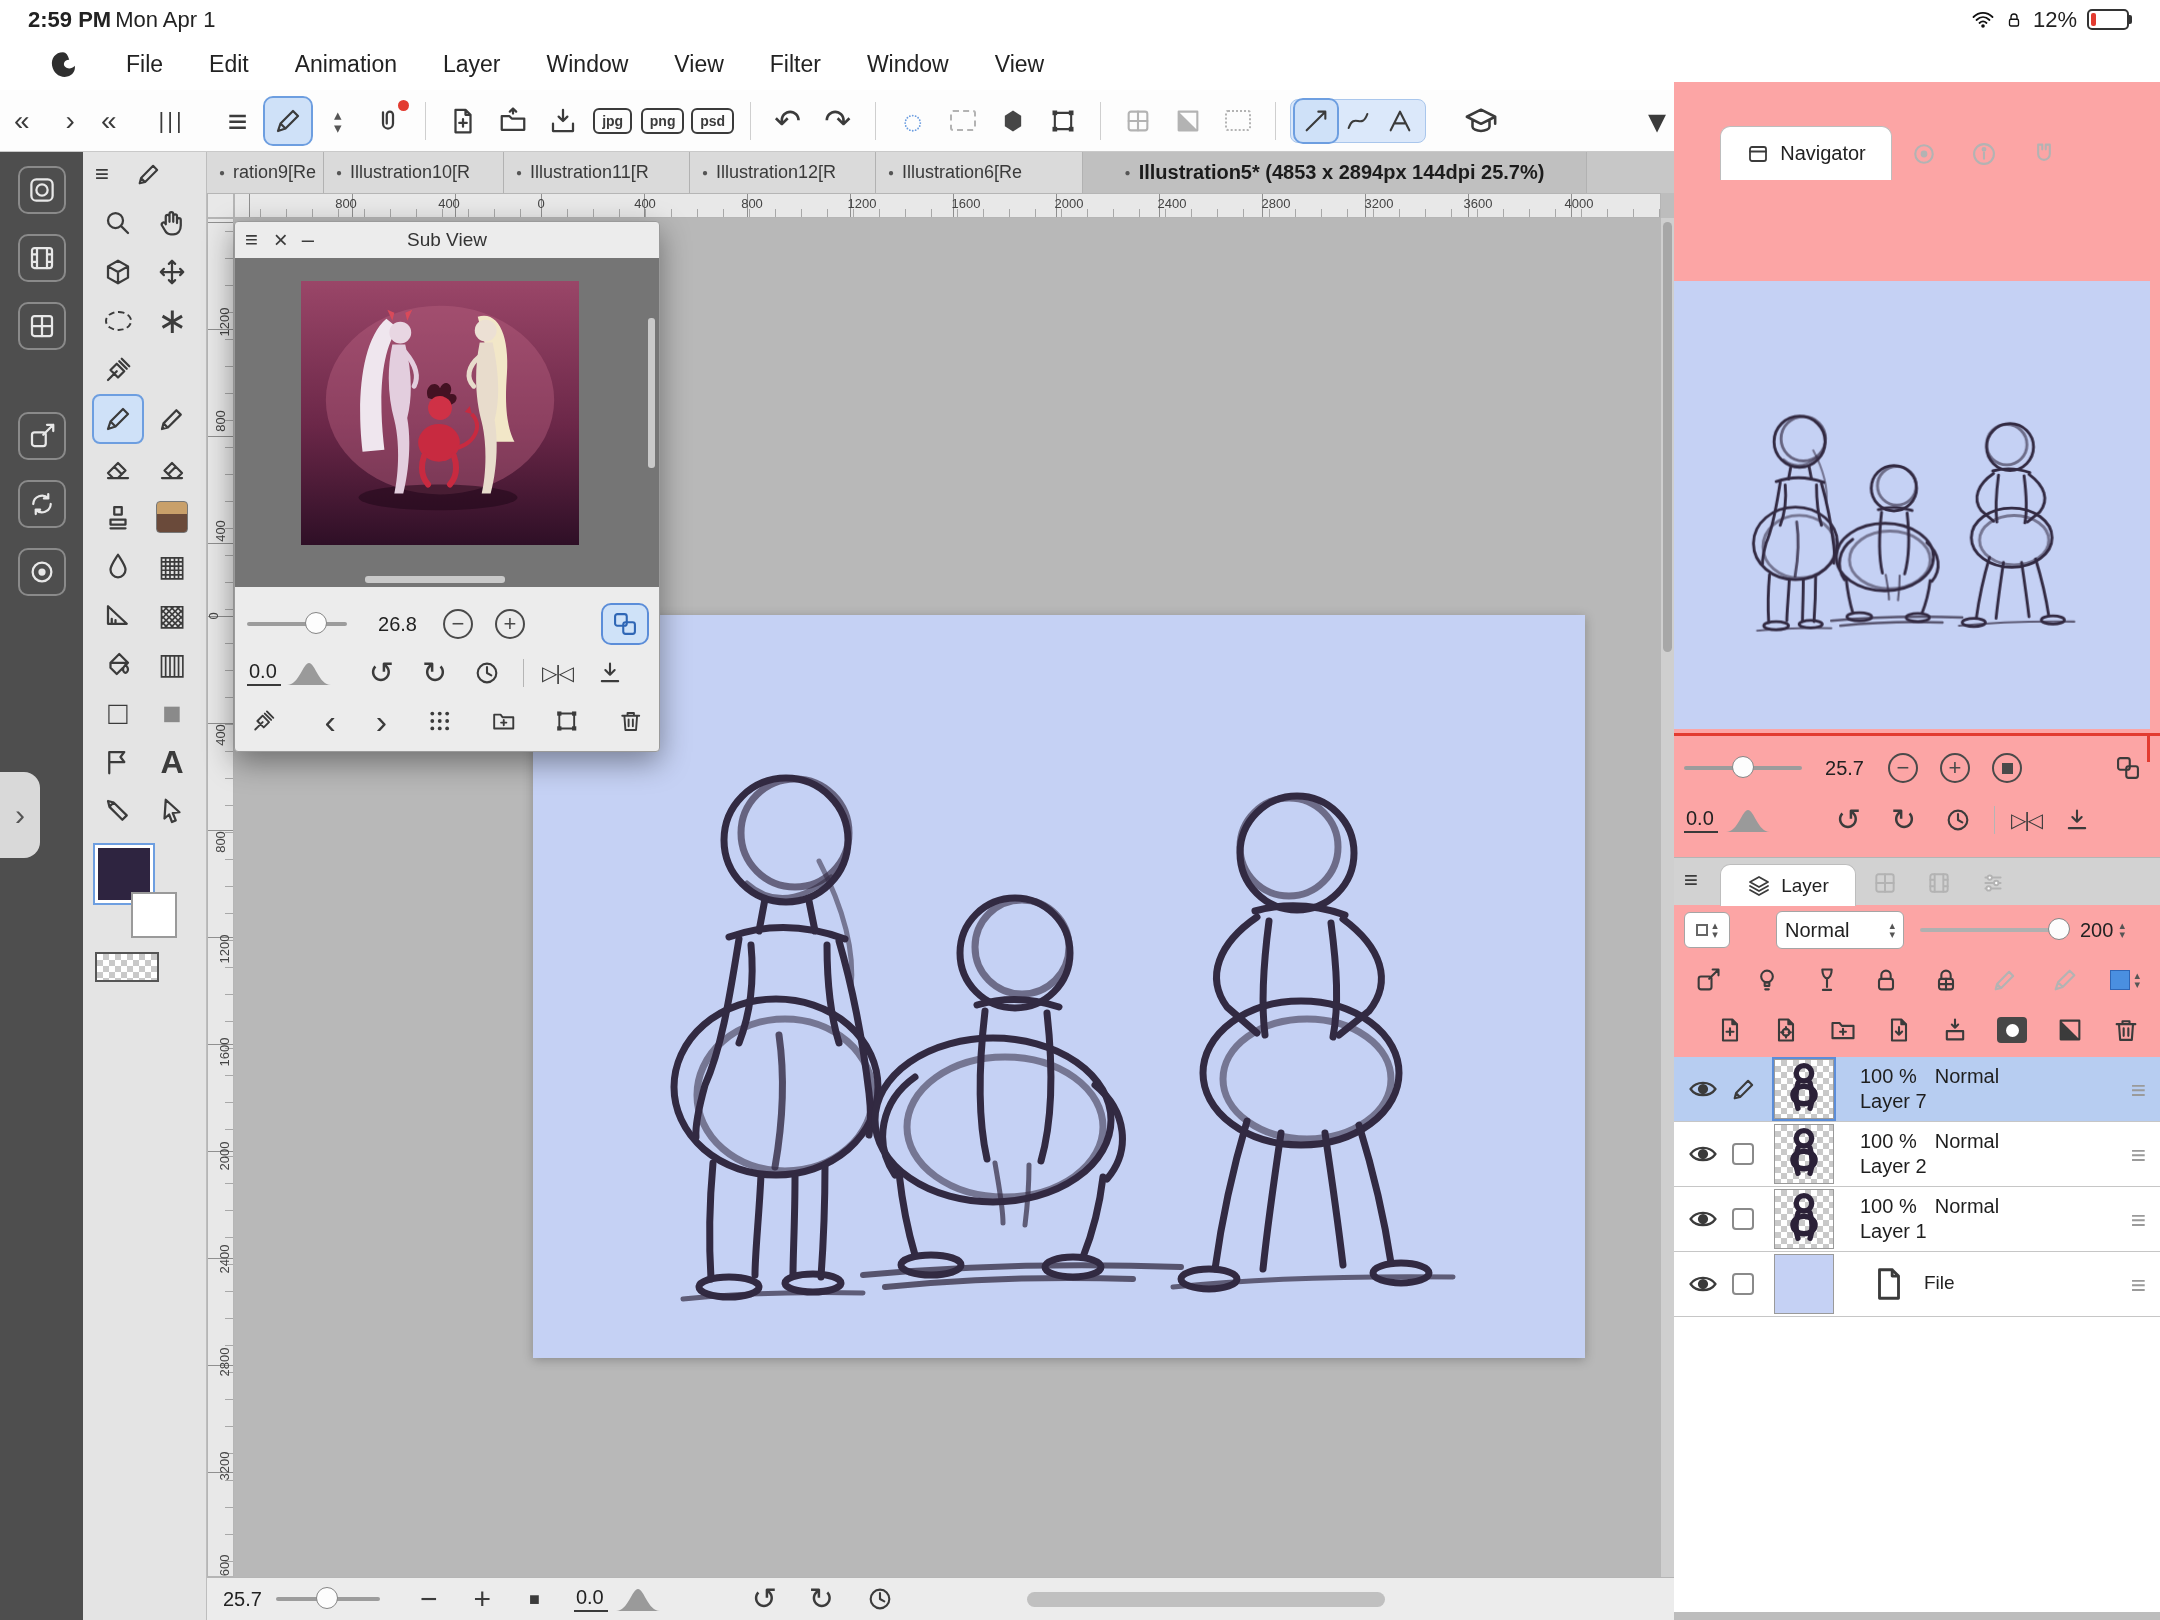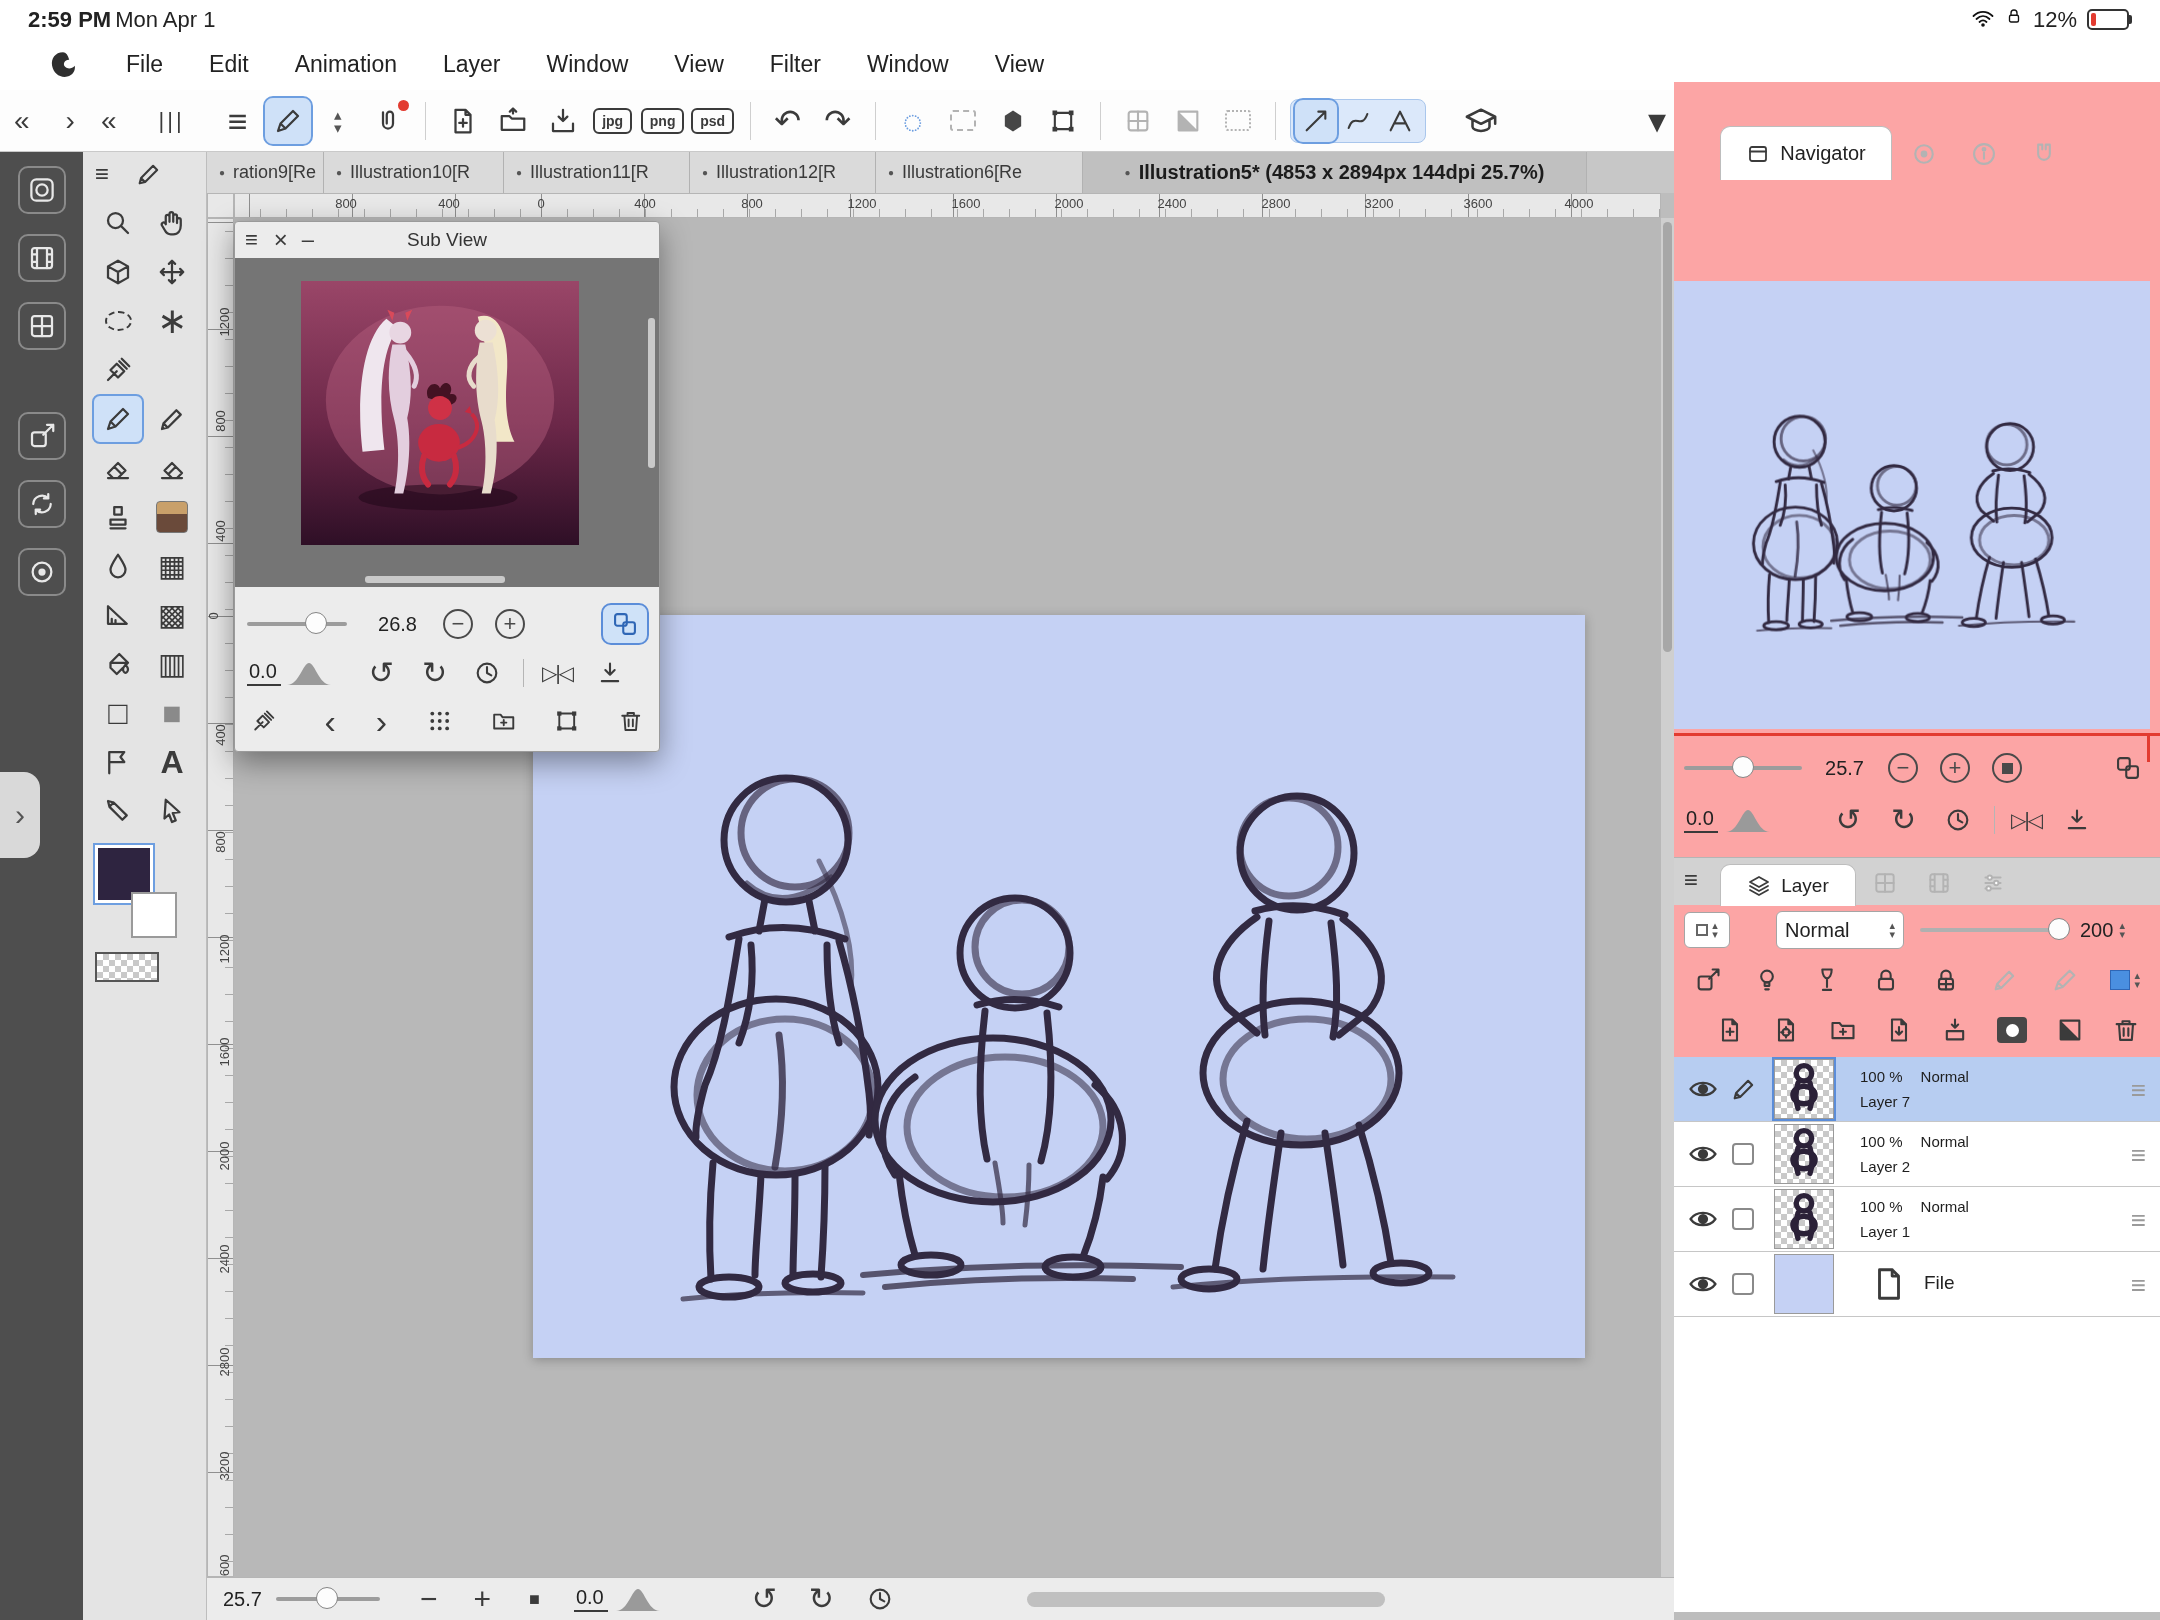--- a/index.html
+++ b/index.html
@@ -72,21 +72,21 @@
   .vsep{width:1px;height:28px;background:#b5b5b5}
   
   #right-panel{left:1674px;top:82px;width:486px;height:1356px;background:#fca5a5}
   .ptab{position:absolute;background:#fff;border:1px solid #bdbdbd;border-bottom:none;border-radius:10px 10px 0 0;display:flex;align-items:center;gap:10px;justify-content:center;font-size:20px;color:#222}
   #nav-view{left:0;top:199px;width:476px;height:448px;background:#c5d1f4;overflow:hidden}
   .redline{background:#e23b30}
   #layer-list{left:0;top:975px;width:486px;background:#fff}
   .lrow{position:relative;height:65px;border-bottom:1px solid #c6c6c6;background:#fff}
   .lrow.sel{background:#b7cdf1}
   .lthumb{position:absolute;left:100px;top:2px;width:60px;height:60px;border:1px solid #9a9a9a}
-  .lmeta{position:absolute;left:186px;top:7px;font-size:15px;color:#1e1e1e;line-height:25px}
+  .lmeta{position:absolute;left:186px;top:7px;font-size:20px;color:#1e1e1e;line-height:25px}
   .lhandle{position:absolute;right:14px;top:18px;color:#9a9a9a;font-size:26px}
   .checkbox{width:22px;height:22px;border:2px solid #8a8a8a;border-radius:4px;background:#fff}
   .combo{background:#fff;border:1px solid #a5a5a5;border-radius:6px;display:flex;align-items:center;justify-content:space-between;padding:0 8px;font-size:20px}
   .udstack{display:flex;flex-direction:column;line-height:9px;font-size:11px;color:#555;text-align:center}
   .masksq{width:30px;height:26px;background:#474747;border-radius:4px;display:flex;align-items:center;justify-content:center}
   .masksq i{width:13px;height:13px;border-radius:50%;background:#fff}
   
   #bottom-bar{left:207px;top:1577px;width:1467px;height:43px;background:#ececec;border-top:1px solid #b5b5b5}
   .pill{position:absolute;background:#c0c0c0;border-radius:8px}
   .hump{width:44px;height:24px}
@@ -382,21 +382,21 @@
       <path d="M172 134 l-7-2 5-6 Z" fill="#c82a40"></path>
     </symbol>
   </defs>
 </svg>
 
 <div id="app">
 
   <div class="a" id="status-bar">
     <span>2:59 PM</span>
     <span style="font-weight:normal;margin-left:4px">Mon Apr 1</span>
-    <span style="margin-left:auto;display:flex;gap:10px">
+    <span style="margin-left:auto;display:flex;align-items:center;gap:10px">
       <svg class="s s24" style="color:#111">
           <use href="#i-wifi"></use>
         </svg>
       <svg class="s" style="width:18px;height:18px;color:#111">
           <use href="#i-lock"></use>
         </svg>
       <span style="font-weight:normal">12%</span>
       <span style="display:inline-flex;align-items:center">
         <span style="width:42px;height:21px;border:2px solid #333;border-radius:5px;padding:2px;display:inline-block">
             <span style="display:block;width:5px;height:100%;background:#e23b30;border-radius:2px"></span>

